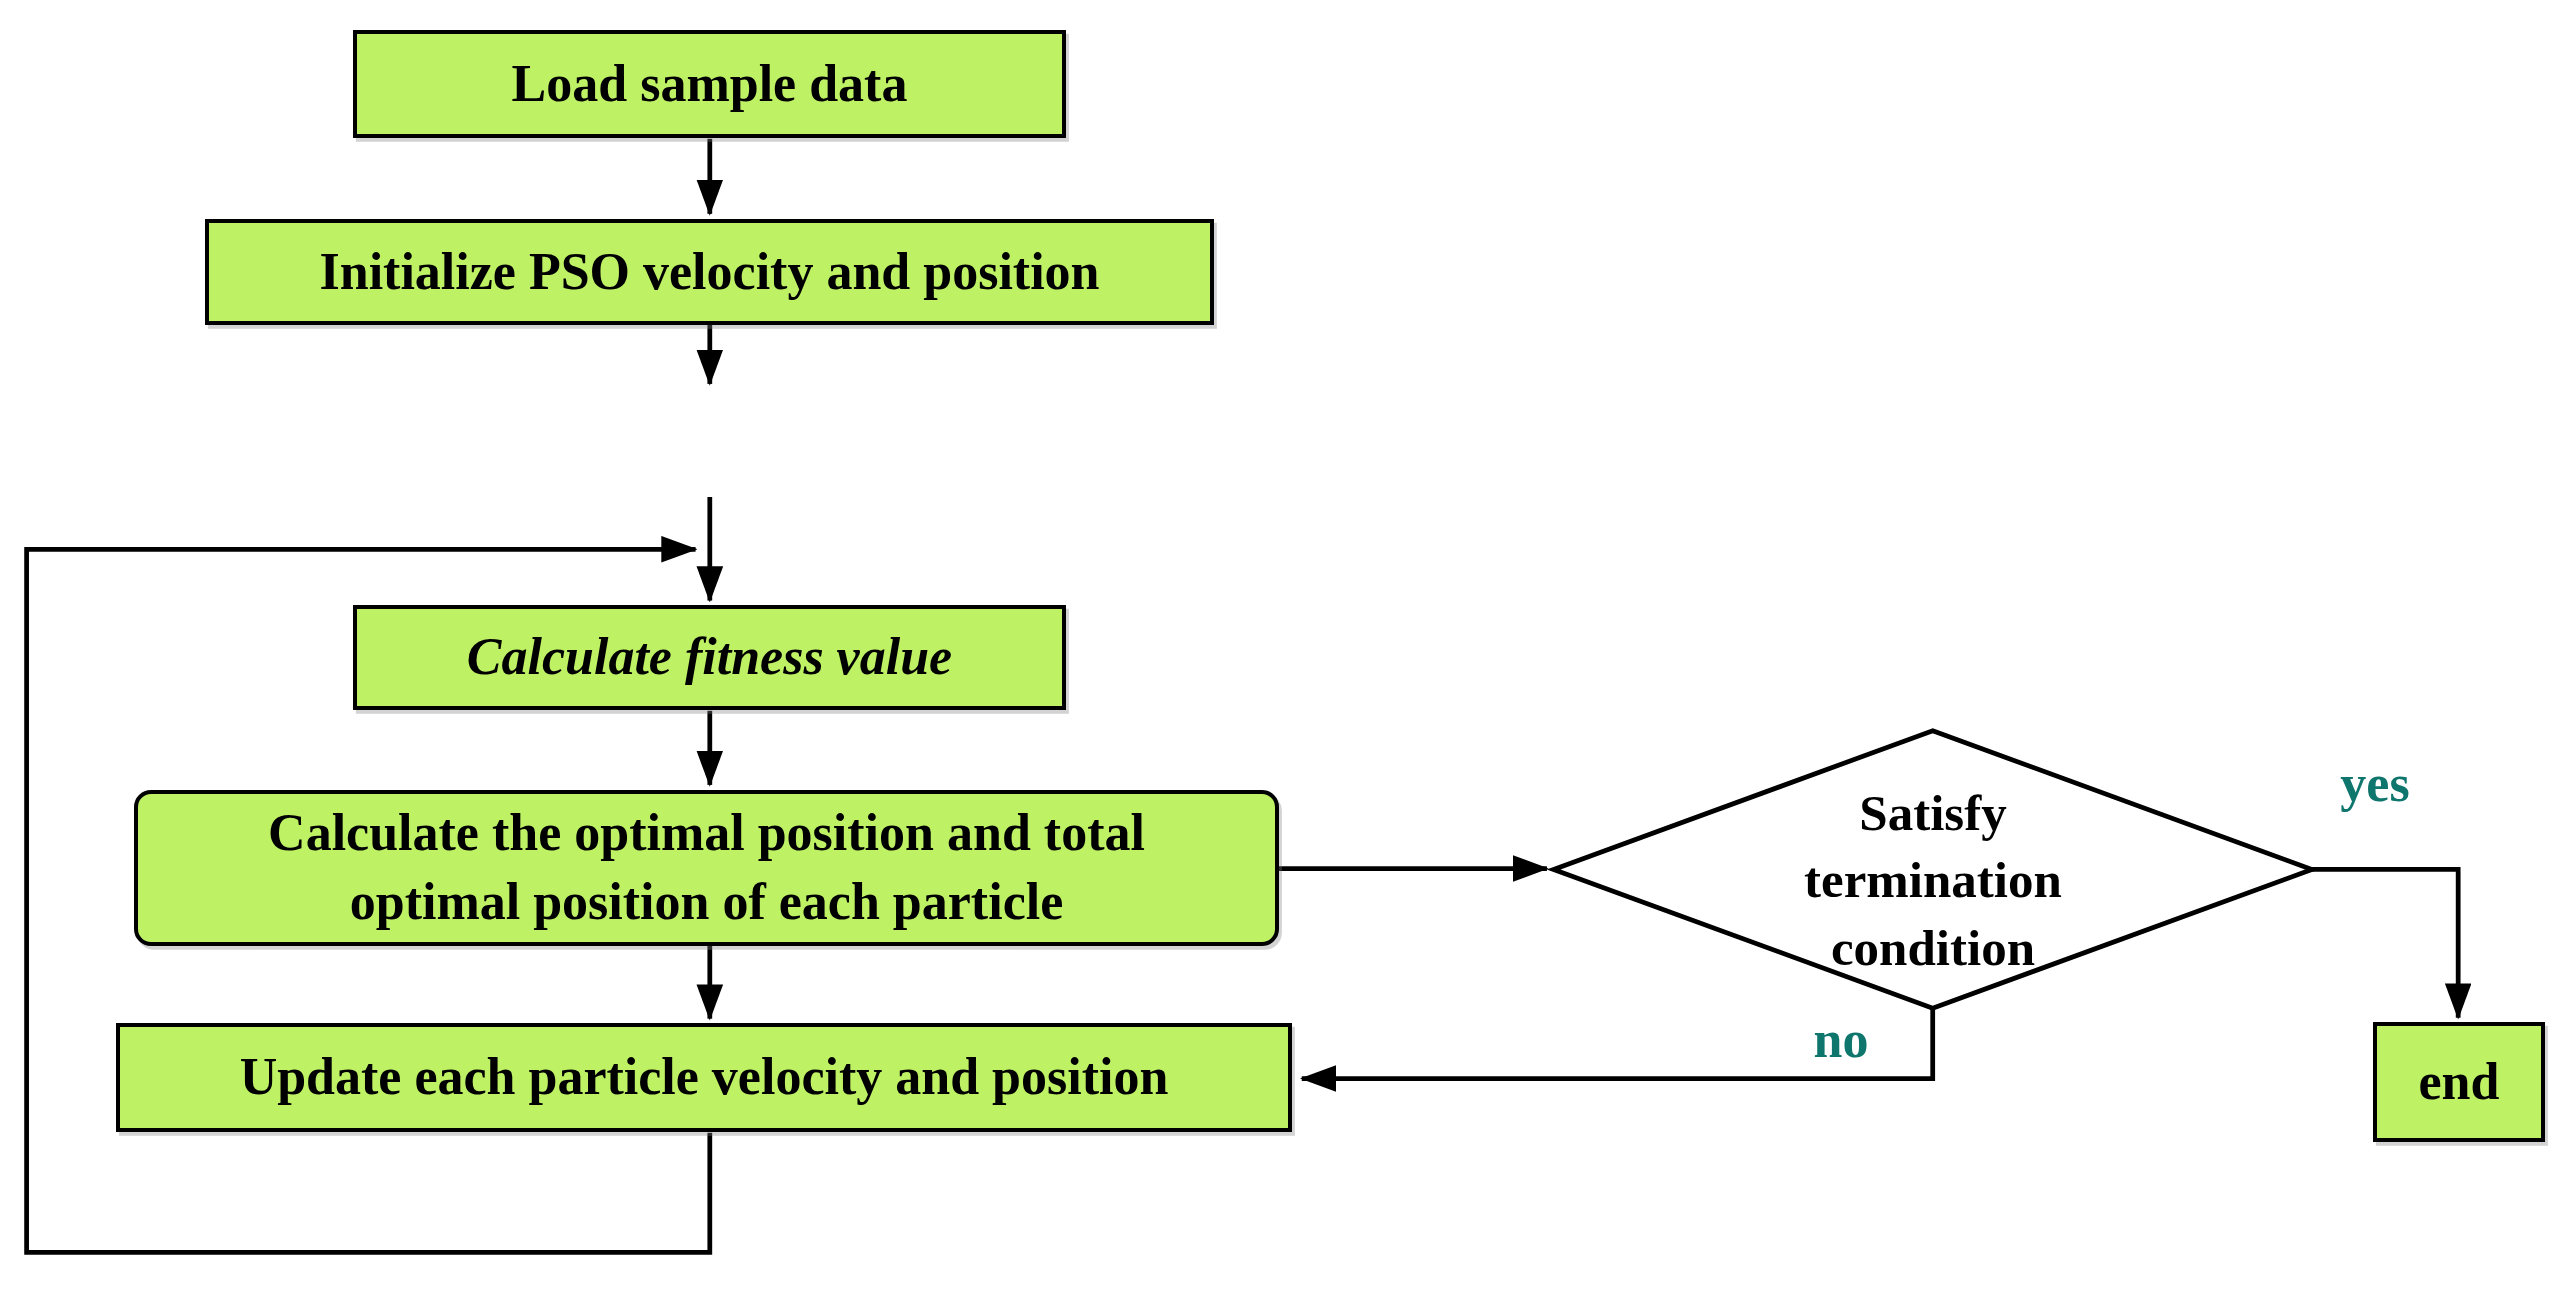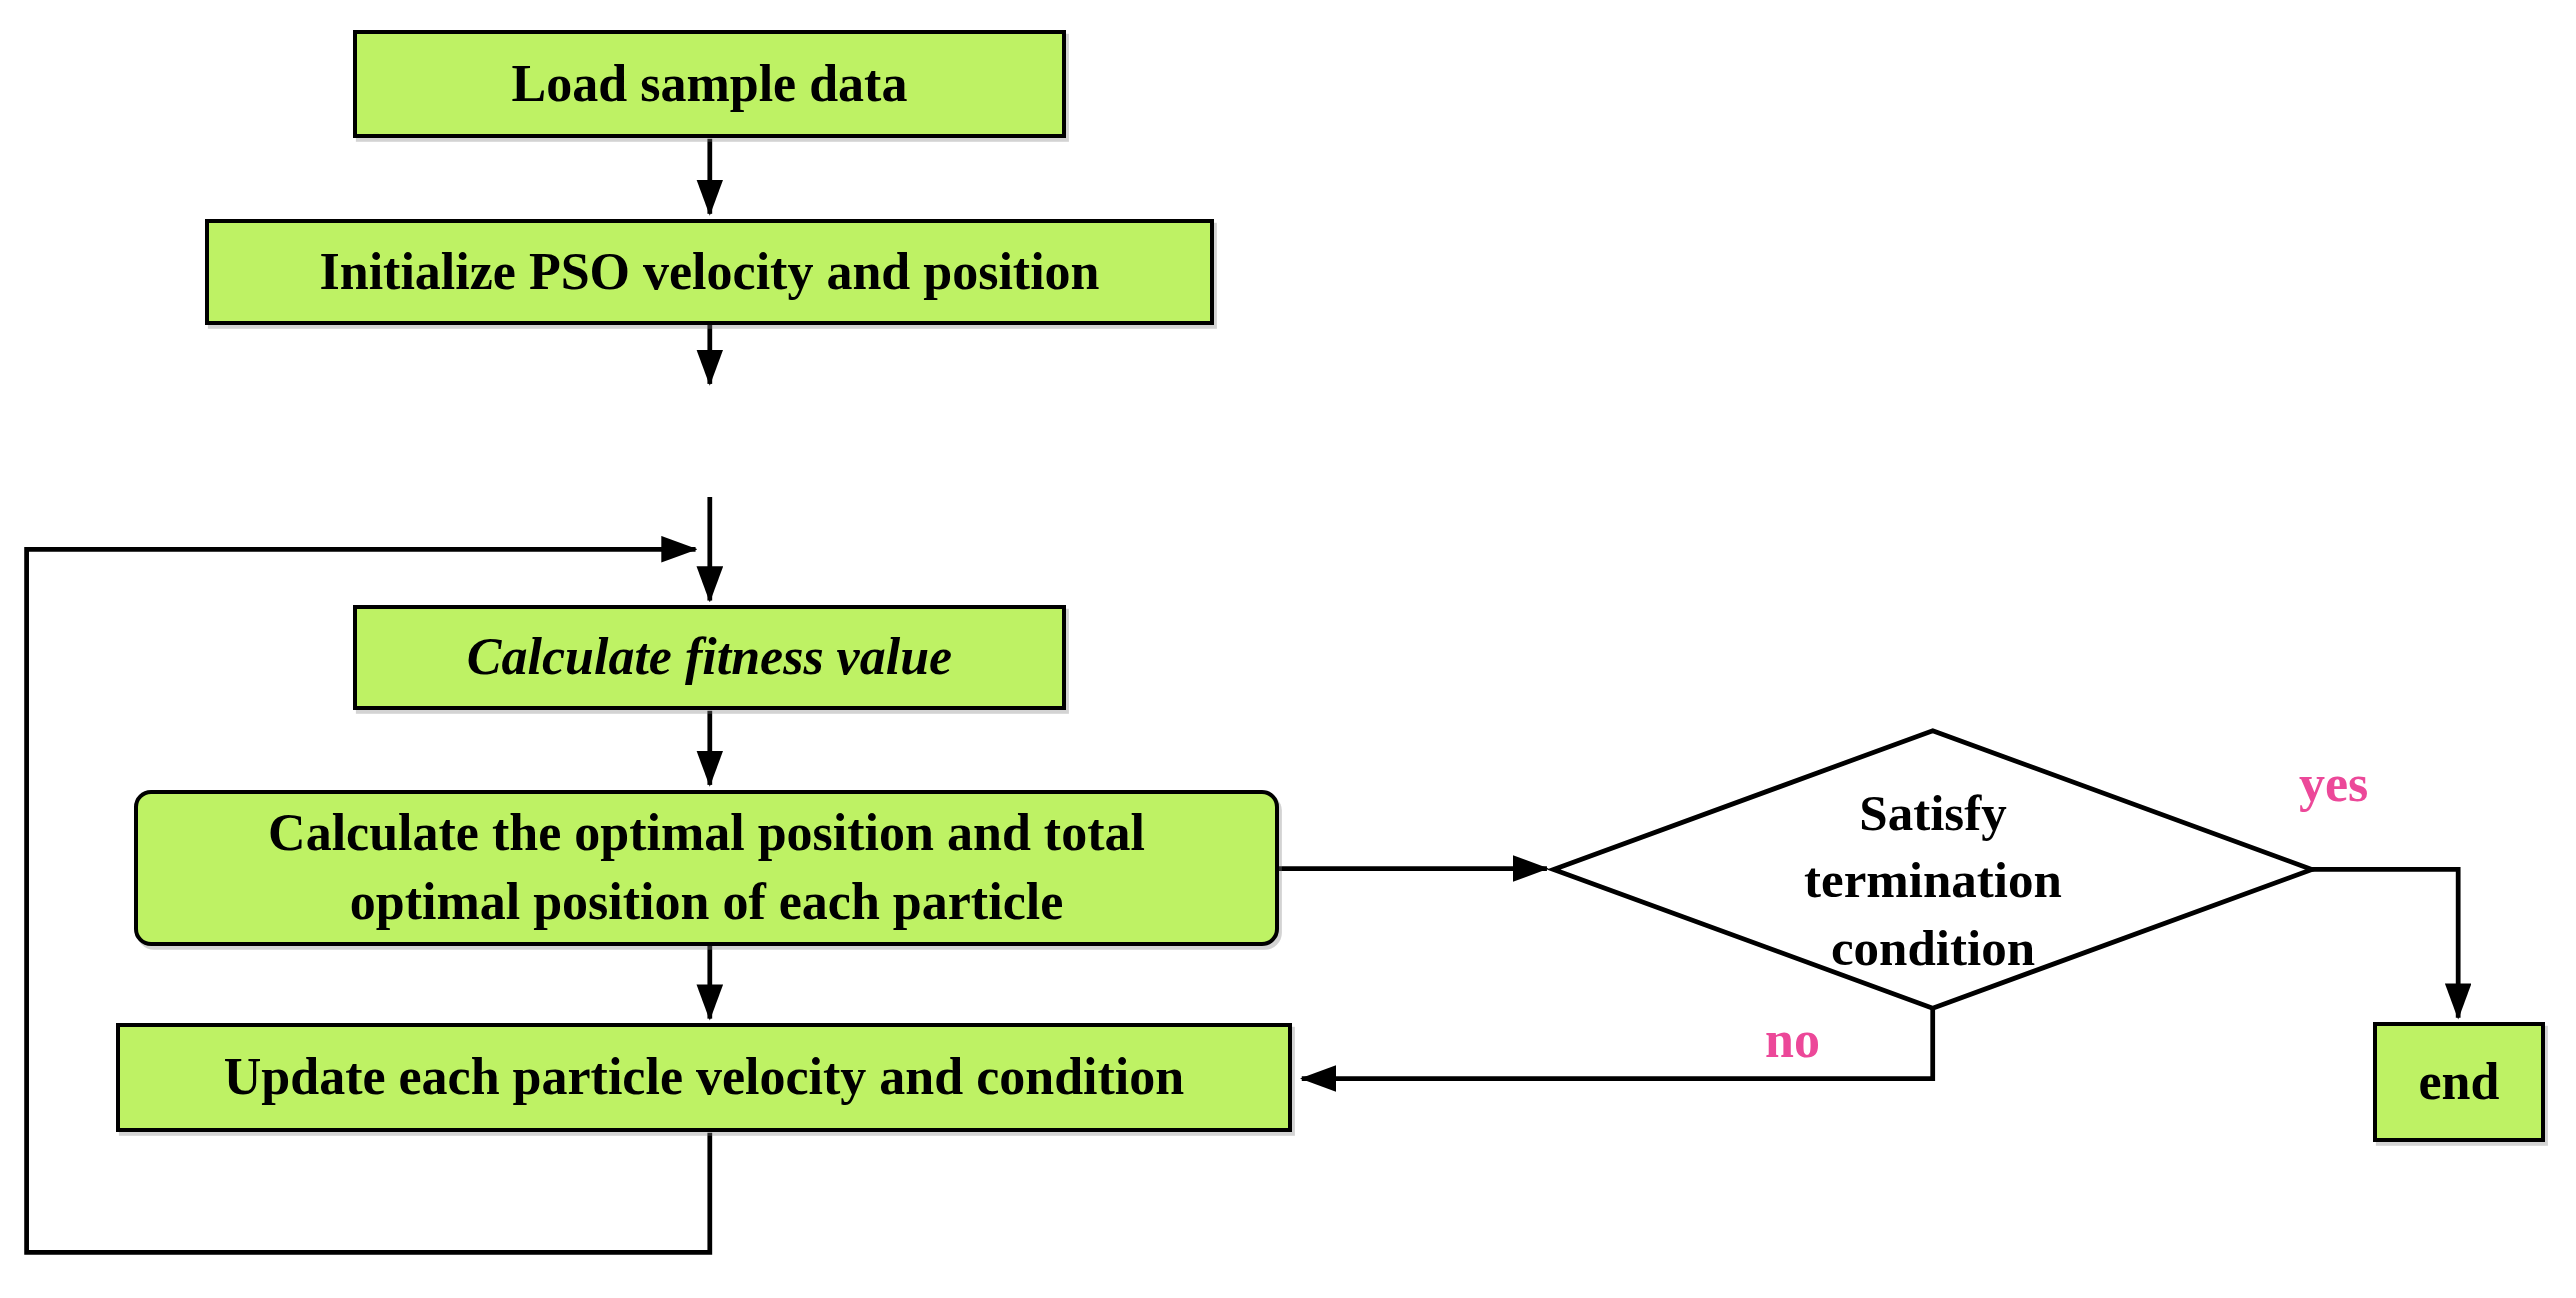--- a/index.html
+++ b/index.html
@@ -50,24 +50,24 @@
     pointer-events: none;
   }
   .diamond-label-box .node-label {
     font-size: 51px;
     line-height: 1.33;
   }
   .edge-label {
     position: absolute;
     display: flex;
     align-items: center;
-    justify-content: flex-start;
+    justify-content: center;
     font-weight: bold;
     font-size: 52px;
-    color: #ec4899;
+    color: #0f766e;
   }
 </style>
 </head>
 <body>
 
 <div id="canvas">
 
   <svg id="connector-layer" viewBox="0 0 2711 1367" xmlns="http://www.w3.org/2000/svg">
     <defs>
       <marker id="arrow" markerUnits="userSpaceOnUse" markerWidth="38" markerHeight="28" viewBox="0 0 38 28" refX="36" refY="14" orient="auto">
@@ -104,21 +104,21 @@
   <div class="node" style="left:353px; top:605px; width:713px; height:105px;font-style:italic;">
     <span class="node-label">Calculate fitness value</span>
   </div>
 
   <div class="node" style="left:134px; top:790px; width:1145px; height:156px;border-radius:17px;">
     <span class="node-label">Calculate the optimal position and total
 optimal position of each particle</span>
   </div>
 
   <div class="node" style="left:116px; top:1023px; width:1176px; height:109px;">
-    <span class="node-label">Update each particle velocity and condition</span>
+    <span class="node-label">Update each particle velocity and position</span>
   </div>
 
   <div class="node" style="left:2373px; top:1022px; width:172px; height:120px;">
     <span class="node-label">end</span>
   </div>
 
   <div class="diamond-label-box" style="left:1686px; top:755px; width:494px; height:228px;align-items:flex-end;">
     <span class="node-label">Satisfy
 termination
 condition</span>

